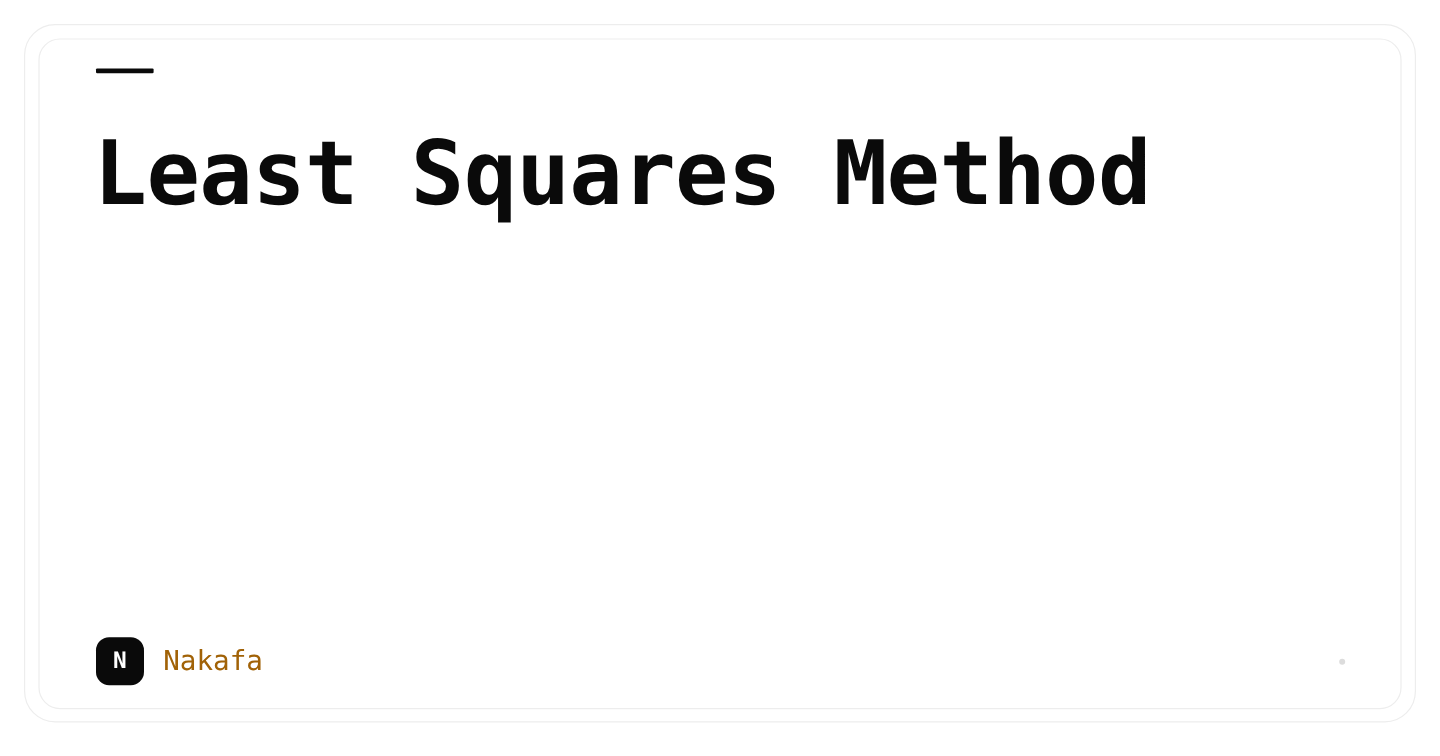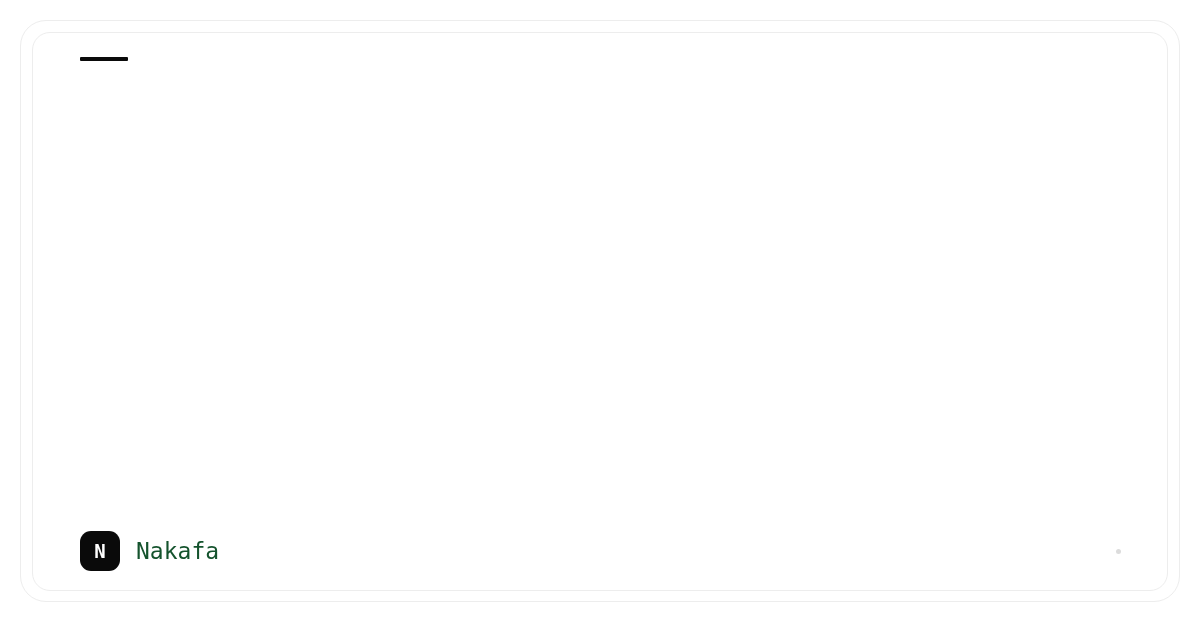--- a/index.html
+++ b/index.html
@@ -111,21 +111,21 @@
     justify-content: center;
     font-family: "DejaVu Sans Mono", "Liberation Mono", monospace;
     font-size: 19px;
     font-weight: 700;
     line-height: 1;
   }
   .brand-name {
     font-family: "DejaVu Sans Mono", "Liberation Mono", monospace;
     font-size: 23px;
     font-weight: 400;
-    color: #14532d;
+    color: #a16207;
     letter-spacing: 0px;
   }
   .footer-spacer { flex: 1 1 auto; }
   .footer-dot {
     width: 5px;
     height: 5px;
     border-radius: 50%;
     background: #dcdcdc;
     margin-right: 1px;
   }
@@ -133,20 +133,21 @@
 </head>
 <body>
 
 <div class="og-card-outer"></div>
 <div class="og-card-inner"></div>
 
 <div class="content">
 
   <div class="accent-rule"></div>
 
+  <h1 class="page-title">Least Squares Method</h1>
 
 
   <div class="footer">
     <div class="brand">
       <div class="brand-badge">N</div>
       <span class="brand-name">Nakafa</span>
     </div>
     <div class="footer-spacer"></div>
     <div class="footer-dot"></div>
   </div>

